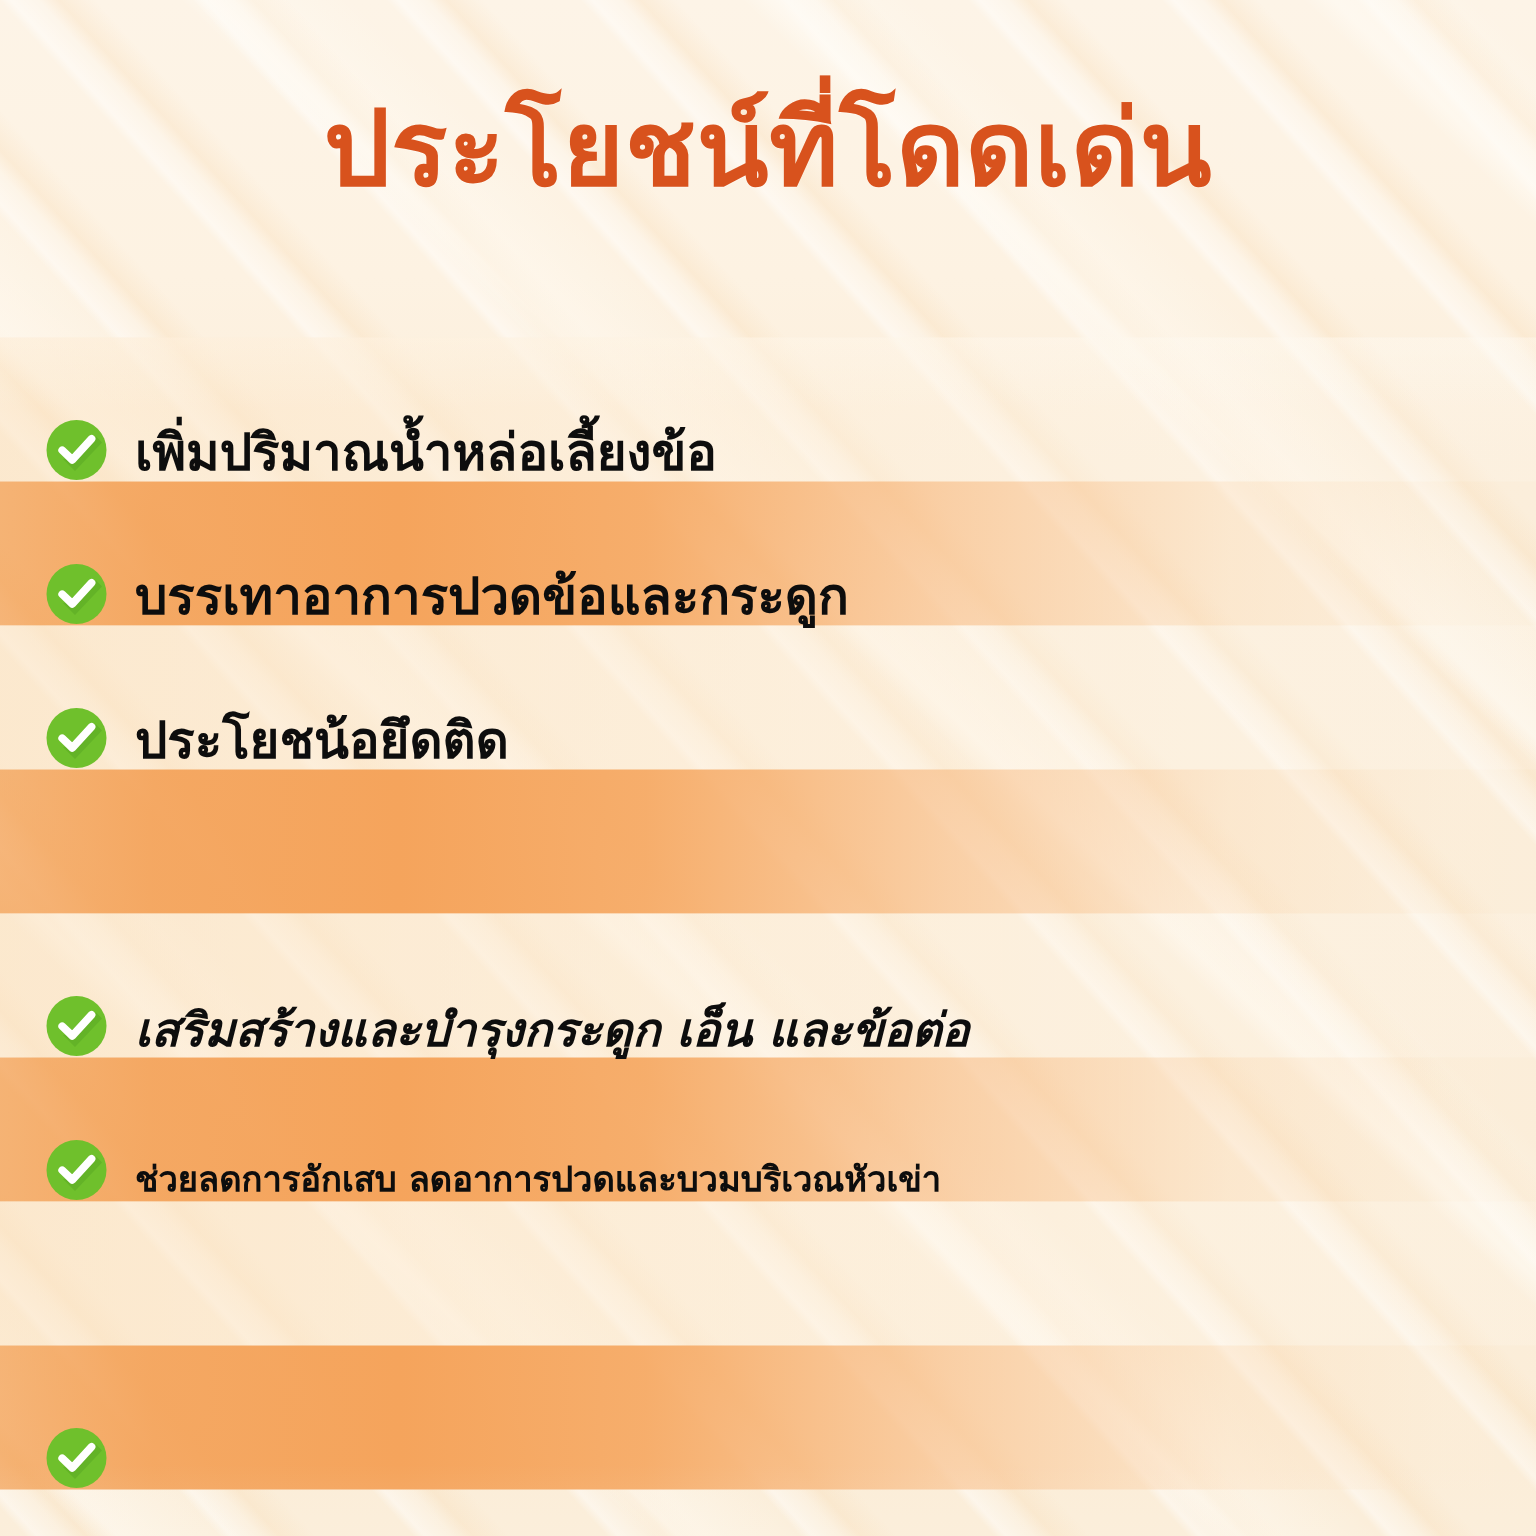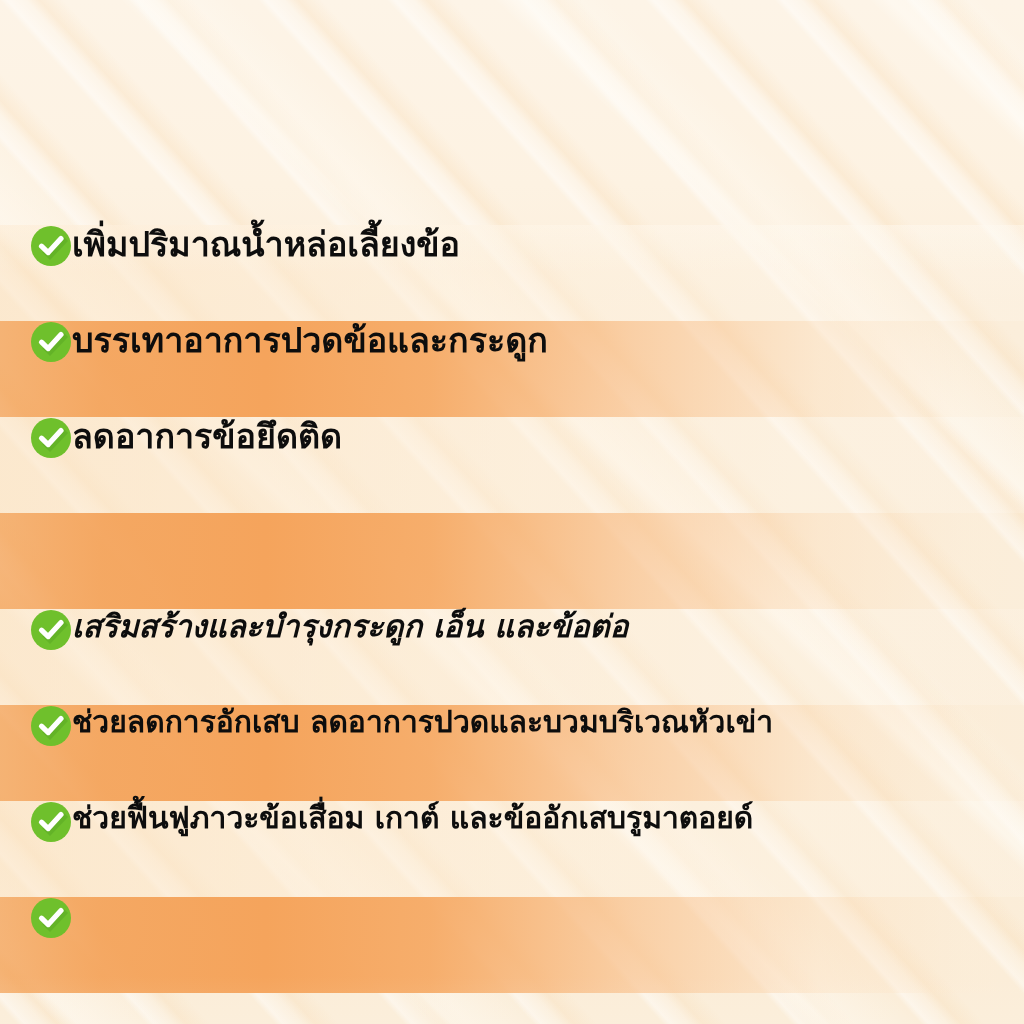--- a/index.html
+++ b/index.html
@@ -133,42 +133,43 @@
     right: 0;
     top: 225px;
     bottom: 0;
   }
   .item {
     position: absolute;
     left: 30px;
     right: 28px;
     height: 96px;
     display: flex;
-    align-items: flex-start;
+    align-items: flex-end;
+    gap: 18px;
   }
   .check {
     flex: 0 0 auto;
     width: 42px;
     height: 42px;
     position: relative;
     display: block;
   }
   .check svg { display: block; width: 42px; height: 42px; }
 
   .item-text {
     font-family: "DejaVu Sans", "Liberation Sans", sans-serif;
     font-weight: bold;
     font-size: 34px;
     line-height: 1.12;
     color: #0d0d0d;
     white-space: nowrap;
     letter-spacing: 0px;
   }
   .item.small .item-text { font-size: 31px; font-style: italic; }
-  .item.xsmall .item-text { font-size: 30px; }
+  .item.xsmall .item-text { font-size: 23px; }
 </style>
 </head>
 <body>
 
 <div class="poster">
 
   <div class="bg-base"></div>
   <div class="bg-streaks"></div>
   <div class="bg-streaks2"></div>
 
@@ -176,20 +177,23 @@
     <div class="band light" style="top:0px"></div>
     <div class="band dark" style="top:96px"></div>
     <div class="band light" style="top:192px"></div>
     <div class="band dark" style="top:288px"></div>
     <div class="band light" style="top:384px"></div>
     <div class="band dark" style="top:480px"></div>
     <div class="band light" style="top:576px"></div>
     <div class="band dark" style="top:672px"></div>
   </div>
 
+  <div class="title-wrap">
+    <span class="title">ประโยชน์ที่โดดเด่น</span>
+  </div>
 
   <div class="list">
 
     <div class="item" style="top:0px">
       <span class="check">
         <svg viewBox="0 0 42 42" xmlns="http://www.w3.org/2000/svg">
           <circle cx="21" cy="21" r="20" fill="#6fc02c"></circle>
           <path d="M12 27 L20 35 L38 16 L34 12 L20 26 Z" fill="#5aa824" opacity="0.55"></path>
           <path d="M11.5 21.2 L18.2 27.6 L31.0 13.6" fill="none" stroke="#ffffff" stroke-width="5.2" stroke-linecap="round" stroke-linejoin="round"></path>
         </svg>
@@ -209,21 +213,21 @@
     </div>
 
     <div class="item" style="top:192px">
       <span class="check">
         <svg viewBox="0 0 42 42" xmlns="http://www.w3.org/2000/svg">
           <circle cx="21" cy="21" r="20" fill="#6fc02c"></circle>
           <path d="M12 27 L20 35 L38 16 L34 12 L20 26 Z" fill="#5aa824" opacity="0.55"></path>
           <path d="M11.5 21.2 L18.2 27.6 L31.0 13.6" fill="none" stroke="#ffffff" stroke-width="5.2" stroke-linecap="round" stroke-linejoin="round"></path>
         </svg>
       </span>
-      <span class="item-text">ลดอาการข้อยึดติด</span>
+      <span class="item-text">ประโยชน้อยึดติด</span>
     </div>
 
 
     <div class="item small" style="top:384px">
       <span class="check">
         <svg viewBox="0 0 42 42" xmlns="http://www.w3.org/2000/svg">
           <circle cx="21" cy="21" r="20" fill="#6fc02c"></circle>
           <path d="M12 27 L20 35 L38 16 L34 12 L20 26 Z" fill="#5aa824" opacity="0.55"></path>
           <path d="M11.5 21.2 L18.2 27.6 L31.0 13.6" fill="none" stroke="#ffffff" stroke-width="5.2" stroke-linecap="round" stroke-linejoin="round"></path>
         </svg>
@@ -235,30 +239,20 @@
       <span class="check">
         <svg viewBox="0 0 42 42" xmlns="http://www.w3.org/2000/svg">
           <circle cx="21" cy="21" r="20" fill="#6fc02c"></circle>
           <path d="M12 27 L20 35 L38 16 L34 12 L20 26 Z" fill="#5aa824" opacity="0.55"></path>
           <path d="M11.5 21.2 L18.2 27.6 L31.0 13.6" fill="none" stroke="#ffffff" stroke-width="5.2" stroke-linecap="round" stroke-linejoin="round"></path>
         </svg>
       </span>
       <span class="item-text">ช่วยลดการอักเสบ ลดอาการปวดและบวมบริเวณหัวเข่า</span>
     </div>
 
-    <div class="item xsmall" style="top:576px">
-      <span class="check">
-        <svg viewBox="0 0 42 42" xmlns="http://www.w3.org/2000/svg">
-          <circle cx="21" cy="21" r="20" fill="#6fc02c"></circle>
-          <path d="M12 27 L20 35 L38 16 L34 12 L20 26 Z" fill="#5aa824" opacity="0.55"></path>
-          <path d="M11.5 21.2 L18.2 27.6 L31.0 13.6" fill="none" stroke="#ffffff" stroke-width="5.2" stroke-linecap="round" stroke-linejoin="round"></path>
-        </svg>
-      </span>
-      <span class="item-text">ช่วยฟื้นฟูภาวะข้อเสื่อม เกาต์ และข้ออักเสบรูมาตอยด์</span>
-    </div>
 
     <div class="item small" style="top:672px">
       <span class="check">
         <svg viewBox="0 0 42 42" xmlns="http://www.w3.org/2000/svg">
           <circle cx="21" cy="21" r="20" fill="#6fc02c"></circle>
           <path d="M12 27 L20 35 L38 16 L34 12 L20 26 Z" fill="#5aa824" opacity="0.55"></path>
           <path d="M11.5 21.2 L18.2 27.6 L31.0 13.6" fill="none" stroke="#ffffff" stroke-width="5.2" stroke-linecap="round" stroke-linejoin="round"></path>
         </svg>
       </span>
     </div>

